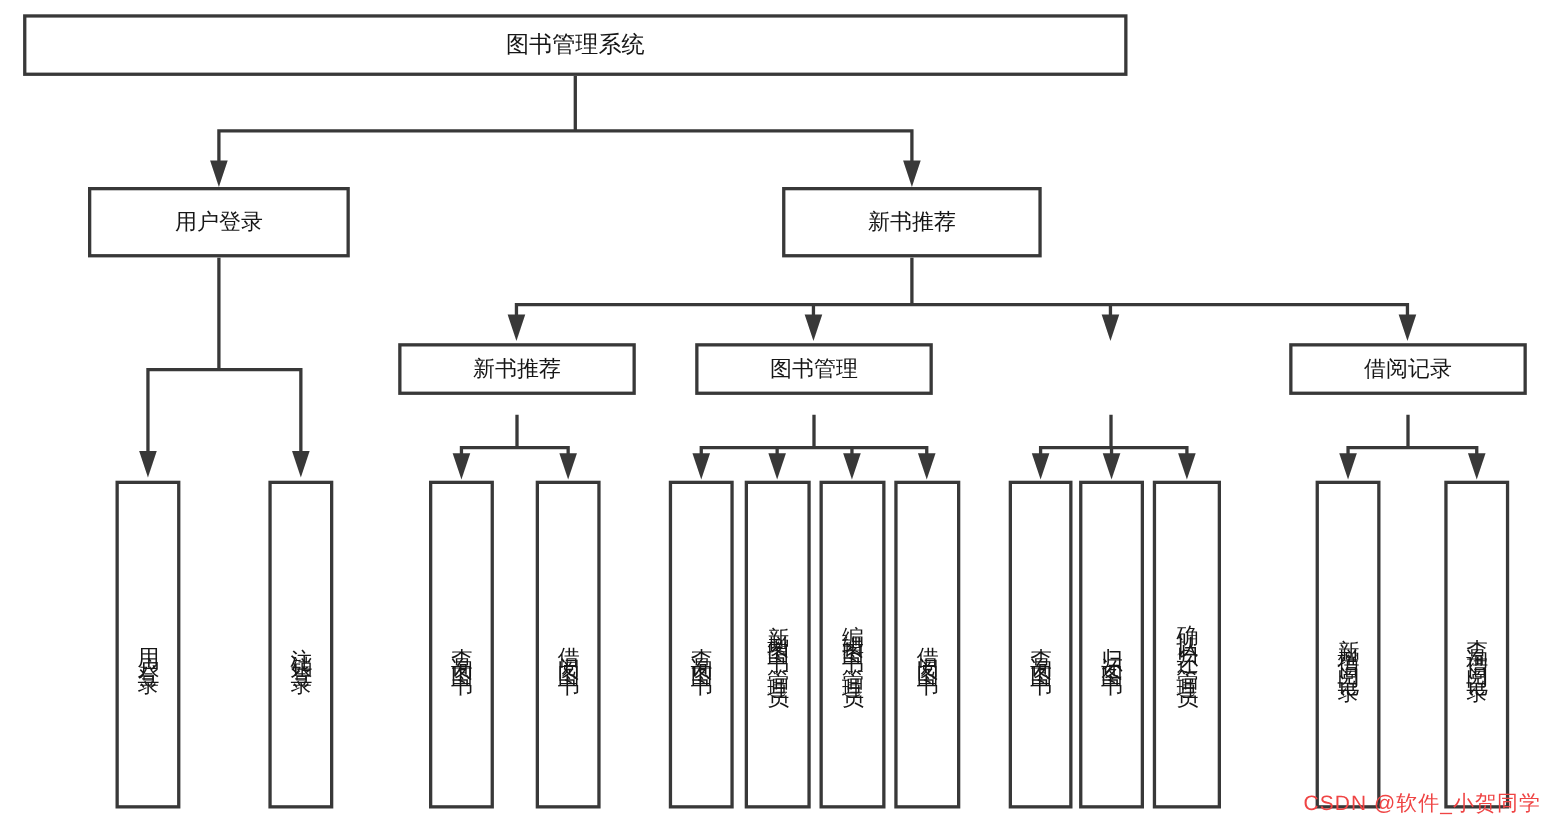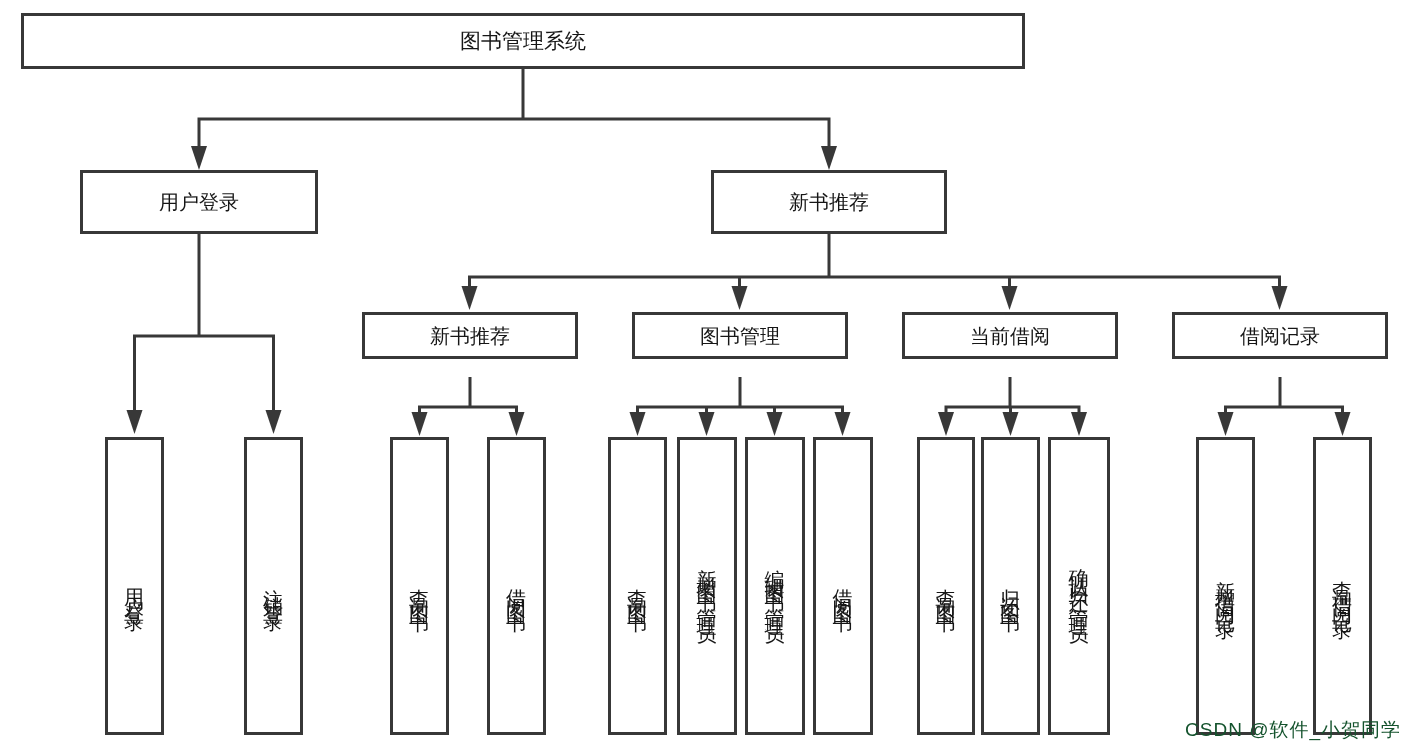--- a/index.html
+++ b/index.html
@@ -109,35 +109,34 @@
     </g>
   </svg>
 
   <div class="node root">图书管理系统</div>
 
   <div class="node branch" style="left:80px; top:170px; width:238px;">用户登录</div>
   <div class="node branch" style="left:711px; top:170px; width:236px;">新书推荐</div>
 
   <div class="node mid" style="left:362px;">新书推荐</div>
   <div class="node mid" style="left:632px;">图书管理</div>
-  <div class="node mid" style="left:902px;">当前借阅</div>
   <div class="node mid" style="left:1172px;">借阅记录</div>
 
   <div class="node leaf" style="left:105px; width:59px;">用户登录</div>
   <div class="node leaf" style="left:244px; width:59px;">注销登录</div>
 
   <div class="node leaf" style="left:390px; width:59px;">查询图书</div>
   <div class="node leaf" style="left:487px; width:59px;">借阅图书</div>
 
   <div class="node leaf" style="left:608px; width:59px;">查询图书</div>
   <div class="node leaf" style="left:677px; width:60px;">新增图书（管理员）</div>
   <div class="node leaf" style="left:745px; width:60px;">编辑图书（管理员）</div>
   <div class="node leaf" style="left:813px; width:60px;">借阅图书</div>
 
   <div class="node leaf" style="left:917px; width:58px;">查询图书</div>
   <div class="node leaf" style="left:981px; width:59px;">归还图书</div>
   <div class="node leaf" style="left:1048px; width:62px;">确认归还（管理员）</div>
 
   <div class="node leaf" style="left:1196px; width:59px;">新增借阅记录</div>
   <div class="node leaf" style="left:1313px; width:59px;">查询借阅记录</div>
 
-  <div class="watermark" style="color: #14532d;">CSDN @软件_小贺同学</div>
+  <div class="watermark" style="color: #ef4444;">CSDN @软件_小贺同学</div>
 </div>
 
 </body></html>

